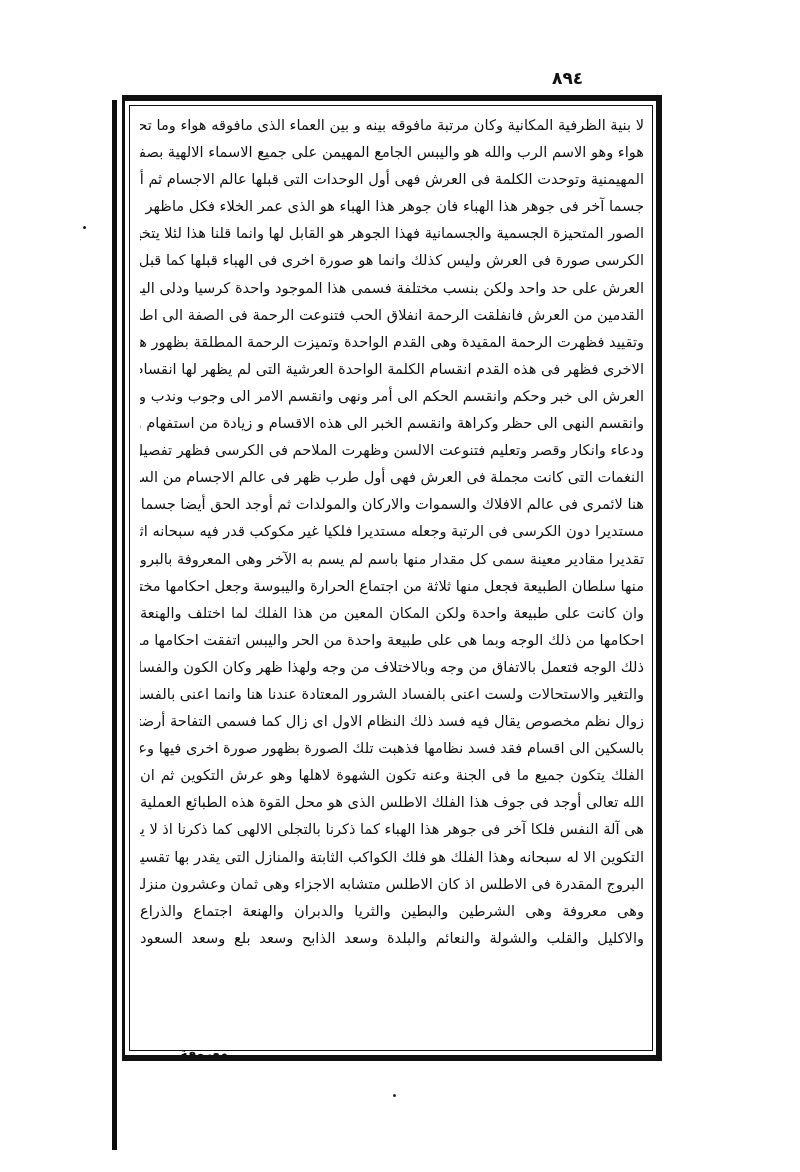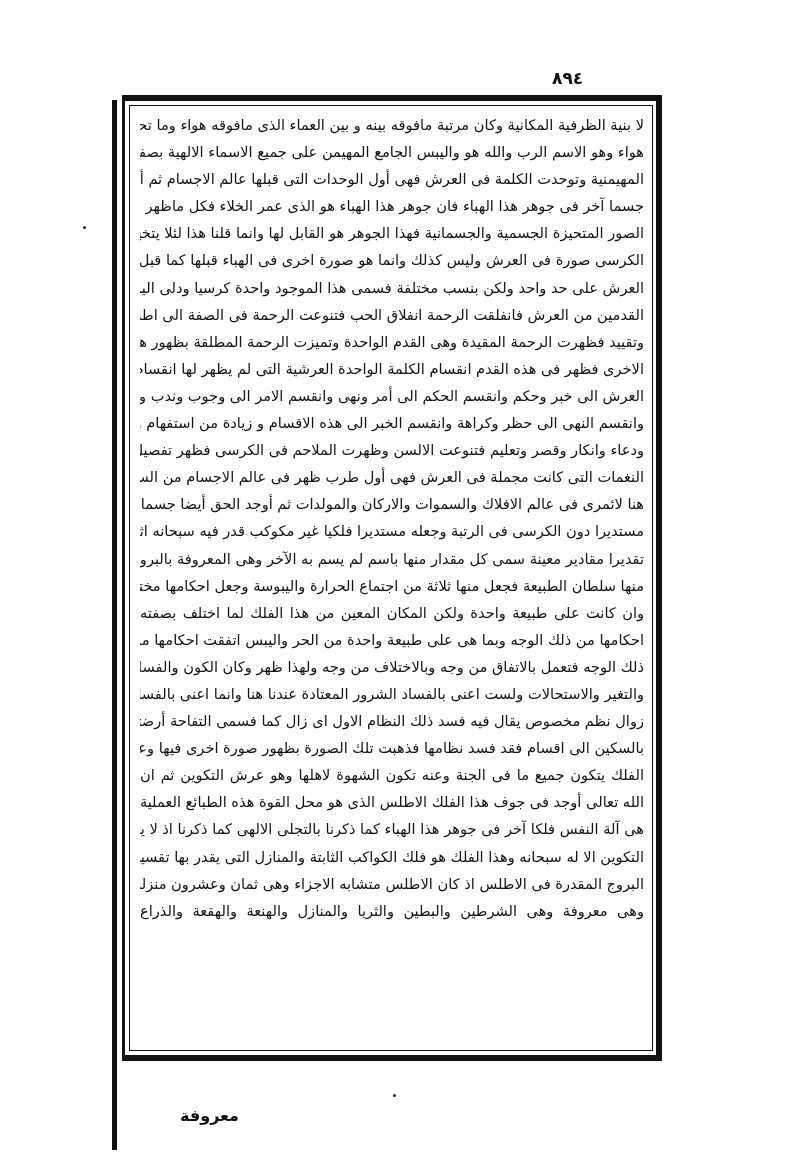--- a/index.html
+++ b/index.html
@@ -69,22 +69,22 @@
       color: #111;
       white-space: nowrap;
       overflow: hidden;
       text-align: justify;
       text-align-last: justify;
       font-family: "DejaVu Sans", sans-serif;
     }
     .catchword {
       position: absolute;
       left: 180px;
-      top: 1106px;
-      font-size: 16px;
+      top: 1046px;
+      font-size: 13px;
       font-weight: bold;
       color: #111;
       direction: rtl;
     }
     .margin-mark {
       position: absolute;
       left: 83px;
       top: 226px;
       width: 3px;
       height: 3px;
@@ -124,31 +124,32 @@
       <span class="line">وتقييد فظهرت الرحمة المقيدة وهى القدم الواحدة وتميزت الرحمة المطلقة بظهور هذه القدم</span>
       <span class="line">الاخرى فظهر فى هذه القدم انقسام الكلمة الواحدة العرشية التى لم يظهر لها انقسام فى</span>
       <span class="line">العرش الى خبر وحكم وانقسم الحكم الى أمر ونهى وانقسم الامر الى وجوب وندب واباحة</span>
       <span class="line">وانقسم النهى الى حظر وكراهة وانقسم الخبر الى هذه الاقسام و زيادة من استفهام وتقرير</span>
       <span class="line">ودعاء وانكار وقصر وتعليم فتنوعت الالسن  وظهرت الملاحم فى الكرسى فظهر تفصيل</span>
       <span class="line">النغمات التى كانت مجملة فى العرش فهى أول طرب ظهر فى عالم الاجسام من السماع  ومن</span>
       <span class="line">هنا لائمرى فى عالم الافلاك والسموات والاركان والمولدات ثم أوجد الحق أيضا جسما آخر</span>
       <span class="line">مستديرا دون الكرسى فى الرتبة وجعله مستديرا فلكيا غير مكوكب قدر فيه سبحانه اثنى عشر</span>
       <span class="line">تقديرا مقادير معينة سمى كل مقدار منها باسم لم يسم به الآخر وهى المعروفة بالبروج وأظهر</span>
       <span class="line">منها سلطان الطبيعة فجعل منها ثلاثة من اجتماع الحرارة واليبوسة وجعل احكامها مختلفة</span>
-      <span class="line">وان كانت على طبيعة واحدة ولكن المكان المعين من هذا الفلك لما اختلف بصفته</span>
+      <span class="line">وان كانت على طبيعة واحدة ولكن المكان المعين من هذا الفلك لما اختلف والهنعة</span>
       <span class="line">احكامها من ذلك الوجه وبما هى على طبيعة واحدة من الحر واليبس اتفقت احكامها من</span>
       <span class="line">ذلك الوجه فتعمل بالاتفاق من وجه وبالاختلاف من وجه  ولهذا ظهر وكان الكون والفساد</span>
       <span class="line">والتغير والاستحالات  ولست اعنى بالفساد الشرور المعتادة عندنا هنا وانما اعنى بالفساد</span>
       <span class="line">زوال نظم مخصوص يقال فيه فسد ذلك النظام الاول اى زال كما فسمى التفاحة أرضتها</span>
       <span class="line">بالسكين الى اقسام فقد فسد نظامها فذهبت تلك الصورة بظهور صورة اخرى فيها وعن هذا</span>
       <span class="line">الفلك يتكون جميع ما فى الجنة وعنه تكون الشهوة لاهلها وهو عرش التكوين  ثم ان</span>
       <span class="line">الله تعالى أوجد فى جوف هذا الفلك الاطلس الذى هو محل القوة هذه الطبائع العملية التى</span>
       <span class="line">هى آلة النفس فلكا آخر  فى جوهر هذا الهباء كما ذكرنا بالتجلى الالهى كما ذكرنا  اذ لا يكون</span>
       <span class="line">التكوين الا له سبحانه   وهذا الفلك هو فلك الكواكب الثابتة والمنازل التى يقدر بها تقسيم</span>
       <span class="line">البروج المقدرة فى الاطلس اذ كان الاطلس متشابه الاجزاء وهى ثمان وعشرون منزلة</span>
-      <span class="line">وهى معروفة وهى  الشرطين  والبطين  والثريا  والمنازل  والهنعة  والهقعة  والذراع</span>
+      <span class="line">وهى معروفة وهى  الشرطين  والبطين  والثريا  والدبران  والهنعة  اجتماع  والذراع</span>
+      <span class="line">والاكليل  والقلب  والشولة والنعائم  والبلدة  وسعد الذابح  وسعد بلع  وسعد السعود</span>
     </div>
   </div>
 </div>
 
 <div class="catchword">معروفة</div>
 
 <div class="stray-dot"></div>
 
 </body></html>

